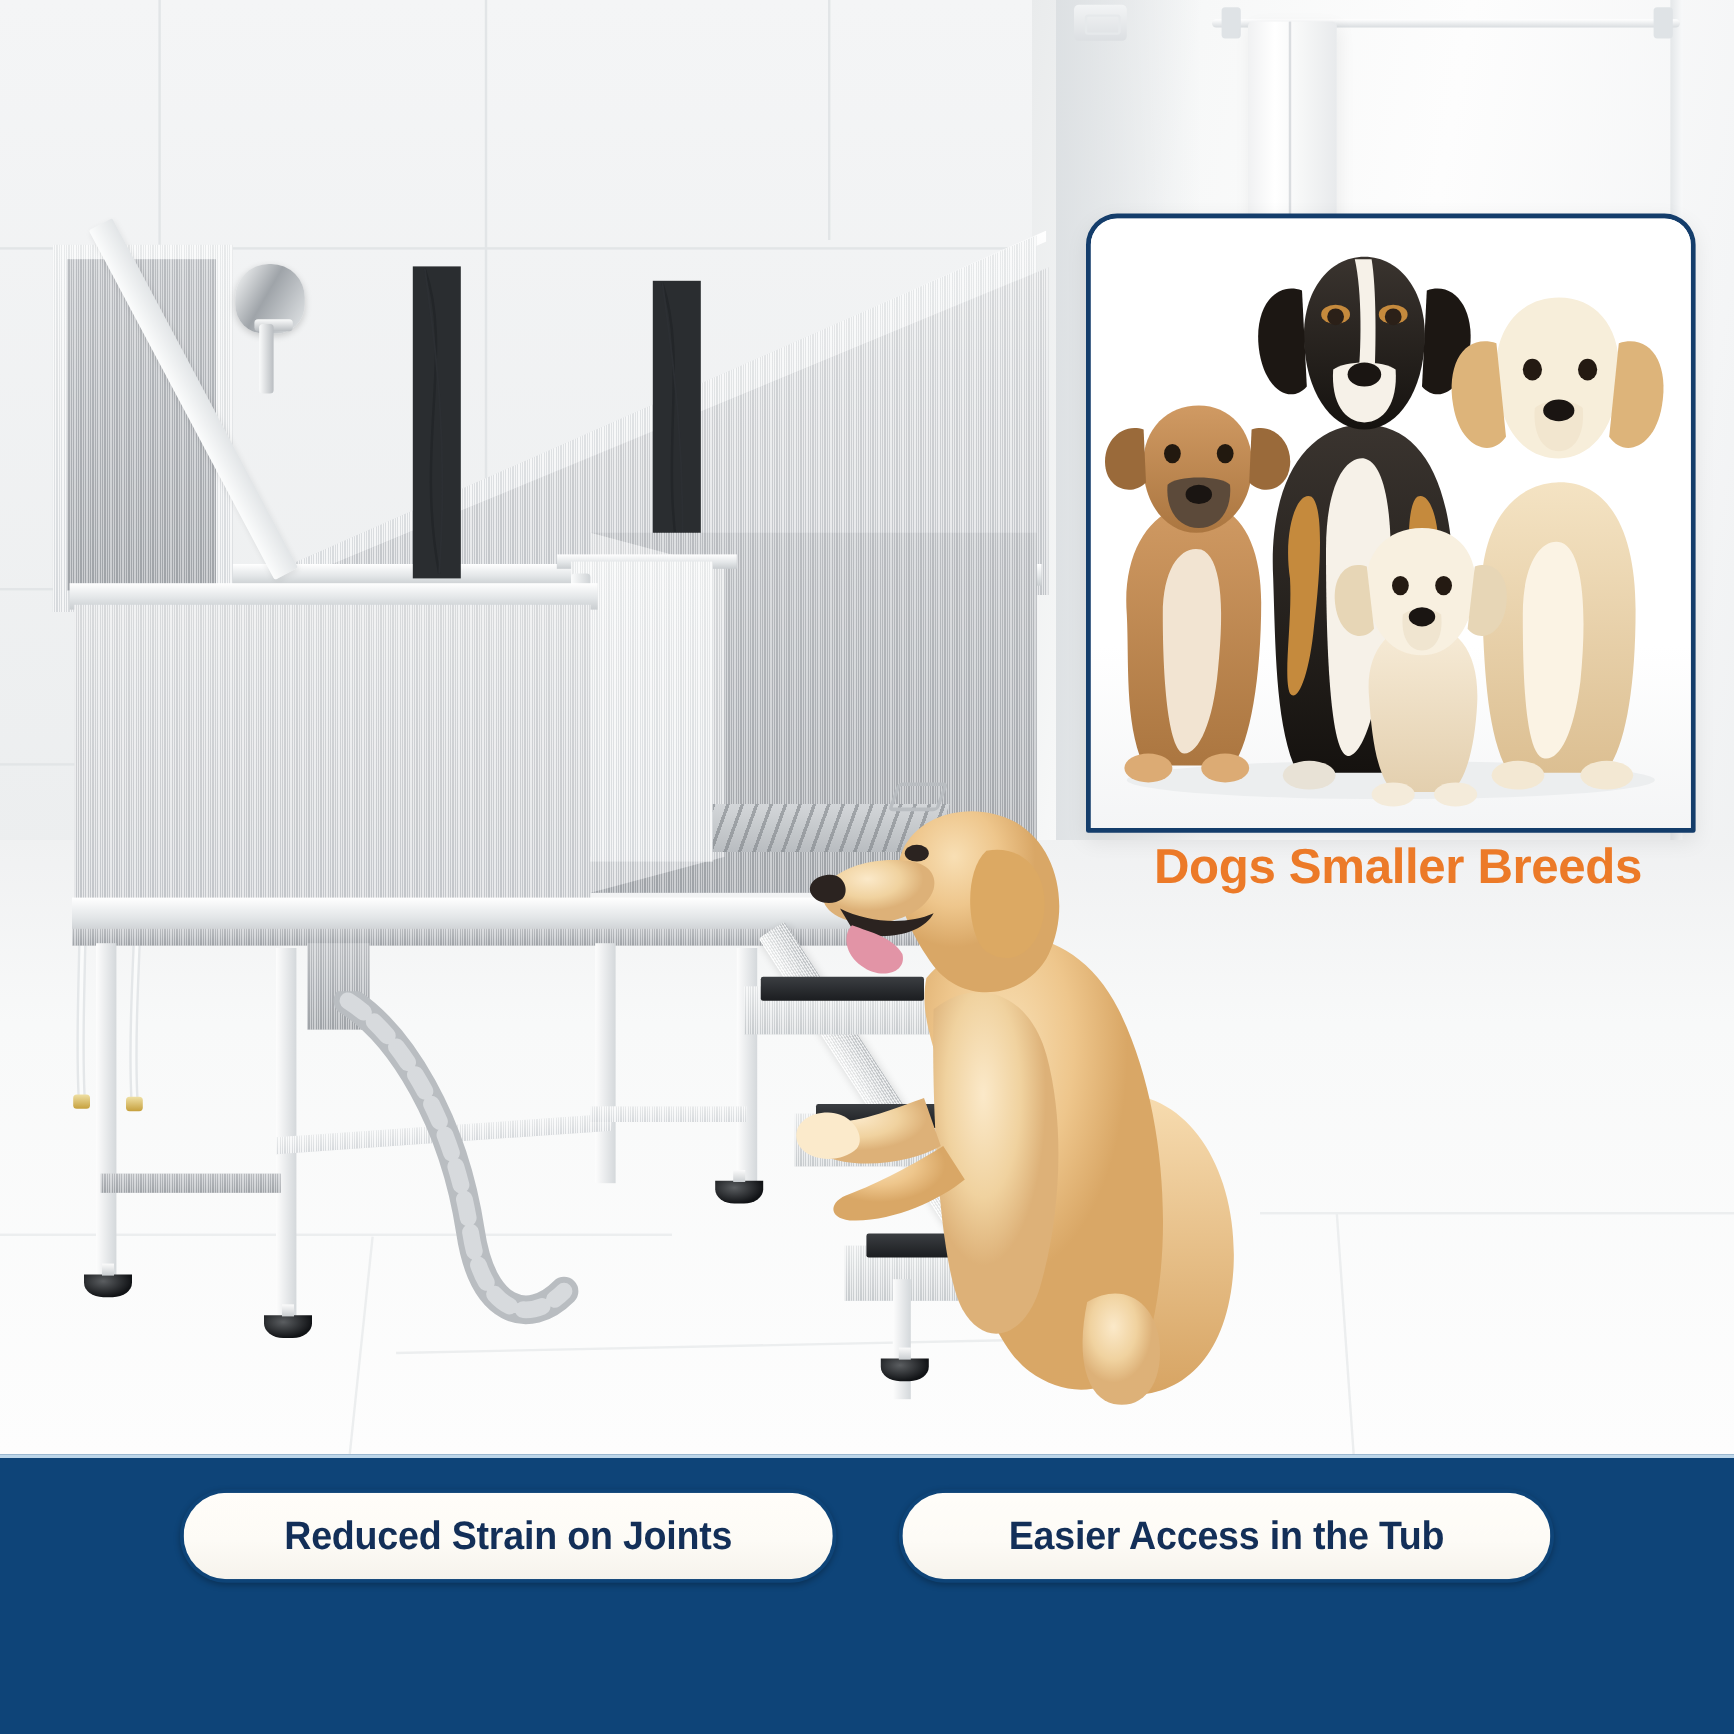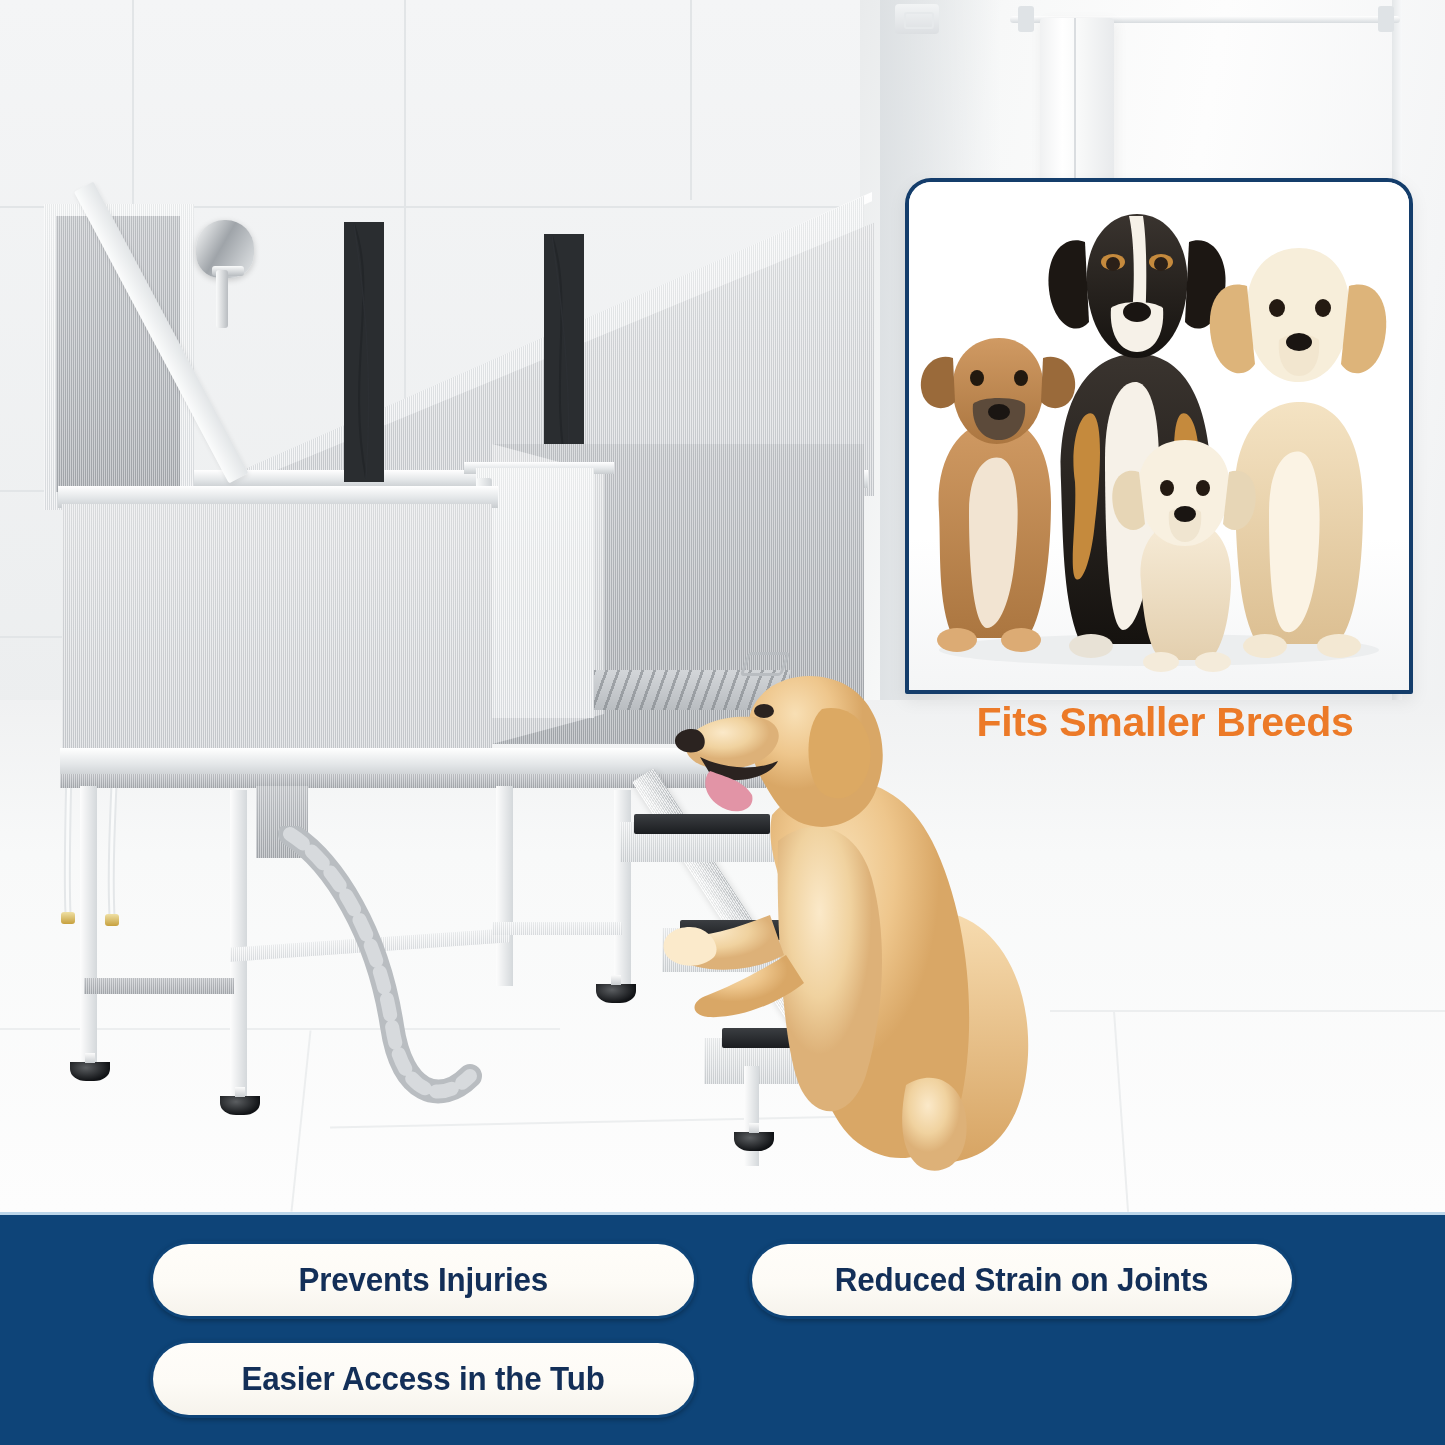--- a/index.html
+++ b/index.html
@@ -478,28 +478,25 @@
                    C 284 324, 268 324, 260 330 Z" fill="#f0e5d0"></path>
           <ellipse cx="276" cy="332" rx="11" ry="8" fill="#1a1512"></ellipse>
           <ellipse cx="252" cy="480" rx="18" ry="10" fill="#f4ebda"></ellipse>
           <ellipse cx="304" cy="480" rx="18" ry="10" fill="#f4ebda"></ellipse>
         </g>
       </svg>
     </div>
   </div>
 
   <div class="caption">
-    <div class="cap1">Fits Smaller Breeds</div>
+    <div class="cap1">Dogs Smaller Breeds</div>
   </div>
 
   <div class="bottombar">
     <div class="pills">
-      <div class="pill">
-        <span>Prevents Injuries</span>
-      </div>
       <div class="pill">
         <span>Reduced Strain on Joints</span>
       </div>
       <div class="pill">
         <span>Easier Access in the Tub</span>
       </div>
     </div>
   </div>
 
 </div>

